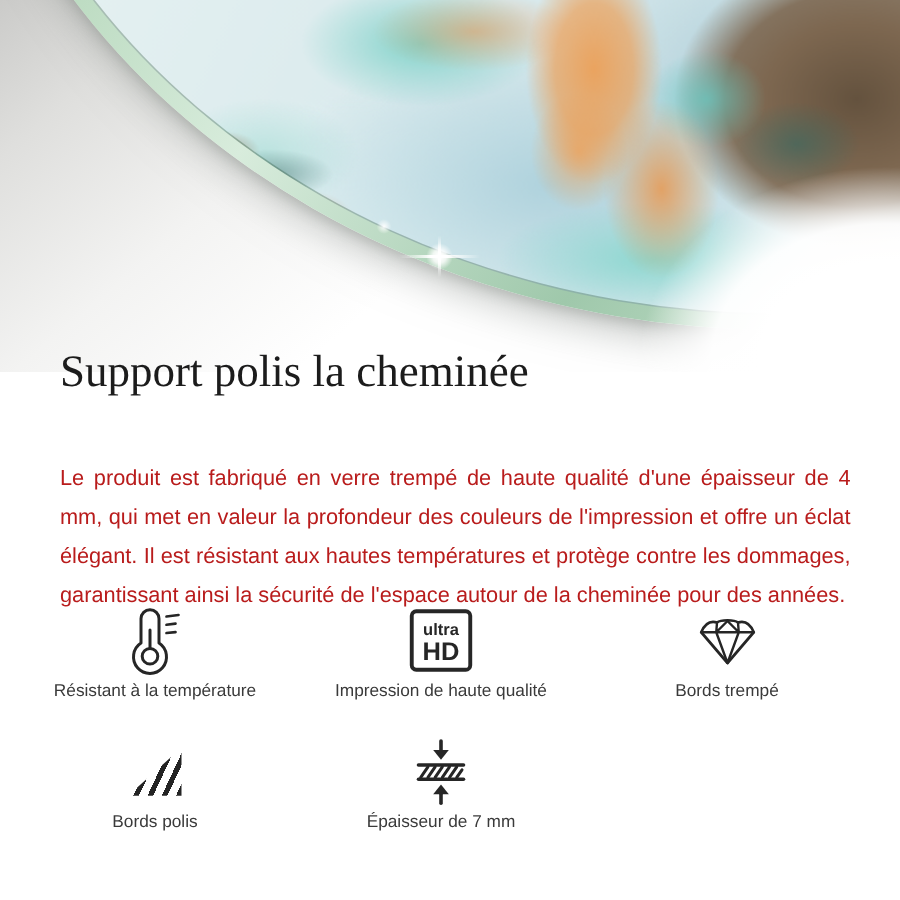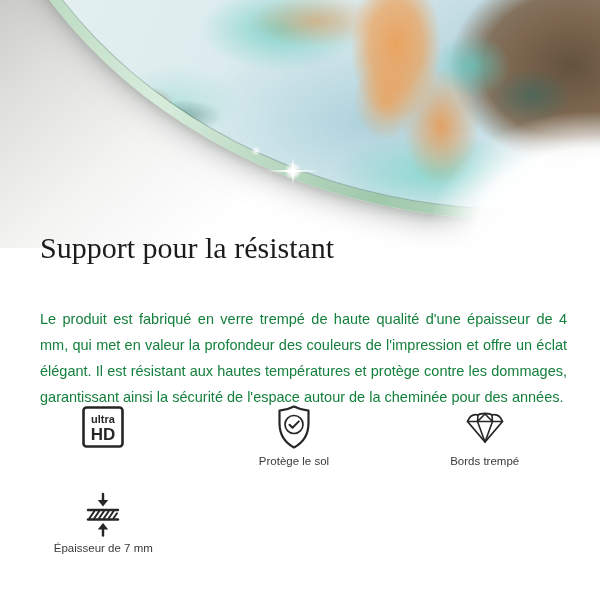--- a/index.html
+++ b/index.html
@@ -79,21 +79,21 @@
   }
 
   
   .title {
     position:absolute; left:40px; top:229px;
     font-family:"Liberation Serif", serif;
     font-size:30px; line-height:37px; font-weight:400; color:#1c1c1c;
   }
   .desc {
     position:absolute; left:40px; top:306px; width:527px;
-    font-size:14.5px; line-height:26px; color:#15803d; text-align:justify;
+    font-size:14.5px; line-height:26px; color:#b91c1c; text-align:justify;
   }
 
   
   .features {
     position:absolute; left:8px; top:402px; width:572px;
     display:grid; grid-template-columns:repeat(3, 1fr); row-gap:22px;
   }
   .feature { display:flex; flex-direction:column; align-items:center; }
   .icon-box { height:50px; display:flex; align-items:center; justify-content:center; }
   .feature-label { font-size:11.5px; color:#3a3a3a; margin-top:3px; white-space:nowrap; }
@@ -116,60 +116,70 @@
     <div class="glass-art"></div>
   </div>
   <div class="hero-fade"></div>
   <div class="sparkle">
       <span class="glow"></span>
     </div>
   <div class="sparkle-small"></div>
 </div>
 
 <h1 class="title">
-  <span>Support pour la résistant</span><br>
+  <span>Support polis la cheminée</span><br>
 </h1>
 
 <p class="desc">Le produit est fabriqué en verre trempé de haute qualité d'une épaisseur de 4 mm, qui met en valeur la profondeur des couleurs de l'impression et offre un éclat élégant. Il est résistant aux hautes températures et protège contre les dommages, garantissant ainsi la sécurité de l'espace autour de la cheminée pour des années.</p>
 
 <div class="features">
 
+  <div class="feature">
+    <div class="icon-box">
+      <svg width="46" height="48" viewBox="0 0 46 48">
+        <path class="icon-stroke" stroke-width="2" d="M20,3.5 a6,6 0 0 1 6,6 v16.2 a11,11 0 1 1 -12,0 V9.5 a6,6 0 0 1 6,-6 z"></path>
+        <circle class="icon-stroke" stroke-width="2" cx="20" cy="34.5" r="5.2"></circle>
+        <line class="icon-stroke" stroke-width="2" x1="20" y1="17" x2="20" y2="29.3"></line>
+        <line class="icon-stroke" stroke-width="1.8" x1="31" y1="8" x2="39" y2="7"></line>
+        <line class="icon-stroke" stroke-width="1.8" x1="31" y1="13.5" x2="37" y2="12.8"></line>
+        <line class="icon-stroke" stroke-width="1.8" x1="31" y1="19" x2="37" y2="18.4"></line>
+      </svg>
+    </div>
+    <div class="feature-label">Résistant à la température</div>
+  </div>
 
   <div class="feature">
     <div class="icon-box">
       <svg width="44" height="44" viewBox="0 0 44 44">
         <rect class="icon-stroke" stroke-width="2.6" x="2.5" y="2.5" width="39" height="39" rx="3"></rect>
         <text class="svg-text" x="22" y="18" font-size="11" text-anchor="middle">ultra</text>
         <text class="svg-text" x="22" y="35" font-size="17" text-anchor="middle">HD</text>
       </svg>
     </div>
+    <div class="feature-label">Impression de haute qualité</div>
   </div>
 
-  <div class="feature">
-    <div class="icon-box">
-      <svg width="44" height="48" viewBox="0 0 44 48">
-        <path class="icon-stroke" stroke-width="2.2" d="M22,3.5 C26.5,5.8 31.5,7.2 36.5,7.6 L36.5,20 C36.5,31.5 30.8,39.8 22,44.5 C13.2,39.8 7.5,31.5 7.5,20 L7.5,7.6 C12.5,7.2 17.5,5.8 22,3.5 Z"></path>
-        <circle class="icon-stroke" stroke-width="1.7" cx="22" cy="21.5" r="9"></circle>
-        <path class="icon-stroke" stroke-width="2" d="M17.5,21.8 L20.5,24.8 L26.8,18.4"></path>
-      </svg>
-    </div>
-    <div class="feature-label">Protège le sol</div>
-  </div>
 
   <div class="feature">
     <div class="icon-box">
       <svg width="42" height="36" viewBox="0 0 42 36">
         <path class="icon-stroke" stroke-width="1.8" d="M3.5,12.5 C6,6.5 10,4.8 14,6 C16.5,4 25.5,4 28,6 C32,4.8 36,6.5 38.5,12.5 L21,33 Z"></path>
         <line class="icon-stroke" stroke-width="1.6" x1="3.5" y1="12.5" x2="38.5" y2="12.5"></line>
         <path class="icon-stroke" stroke-width="1.6" d="M14,6 L13.5,12.5 M28,6 L28.5,12.5 M13.5,12.5 L21,5 L28.5,12.5 M13.5,12.5 L21,33 M28.5,12.5 L21,33"></path>
       </svg>
     </div>
     <div class="feature-label">Bords trempé</div>
   </div>
 
+  <div class="feature">
+    <div class="icon-box">
+      <div class="stripes"></div>
+    </div>
+    <div class="feature-label">Bords polis</div>
+  </div>
 
   <div class="feature">
     <div class="icon-box">
       <svg width="40" height="45" viewBox="0 0 40 45">
         <line class="icon-stroke" stroke-width="2.4" x1="20" y1="2" x2="20" y2="8.5"></line>
         <path class="icon-fill" d="M14.8,8 L25.2,8 L20,14.5 Z"></path>
         <line class="icon-stroke" stroke-width="2.4" x1="5" y1="18" x2="35" y2="18"></line>
         <line class="icon-stroke" stroke-width="2.4" x1="5" y1="27.5" x2="35" y2="27.5"></line>
         <path class="icon-stroke" stroke-width="2" d="M6.5,26.3 L11.3,19.2 M11.3,26.3 L16.1,19.2 M16.1,26.3 L20.9,19.2 M20.9,26.3 L25.7,19.2 M25.7,26.3 L30.5,19.2 M30.5,26.3 L34,21.2"></path>
         <path class="icon-fill" d="M14.8,37.5 L25.2,37.5 L20,31 Z"></path>

